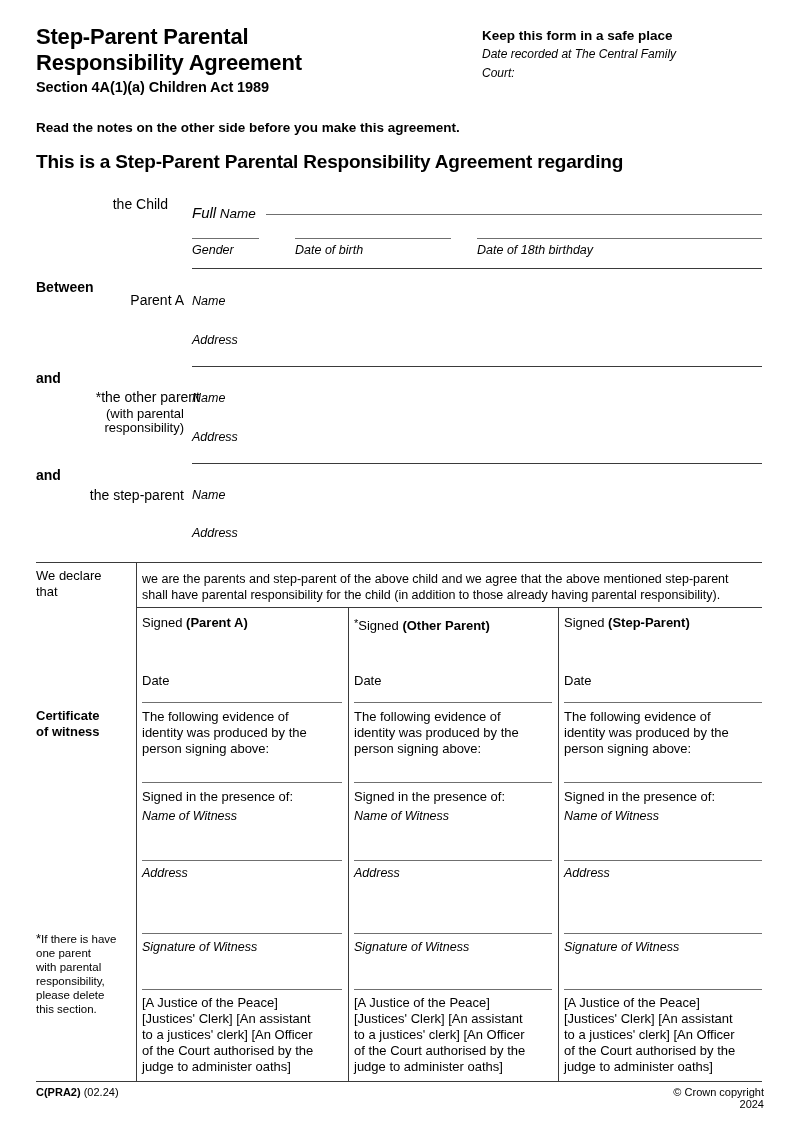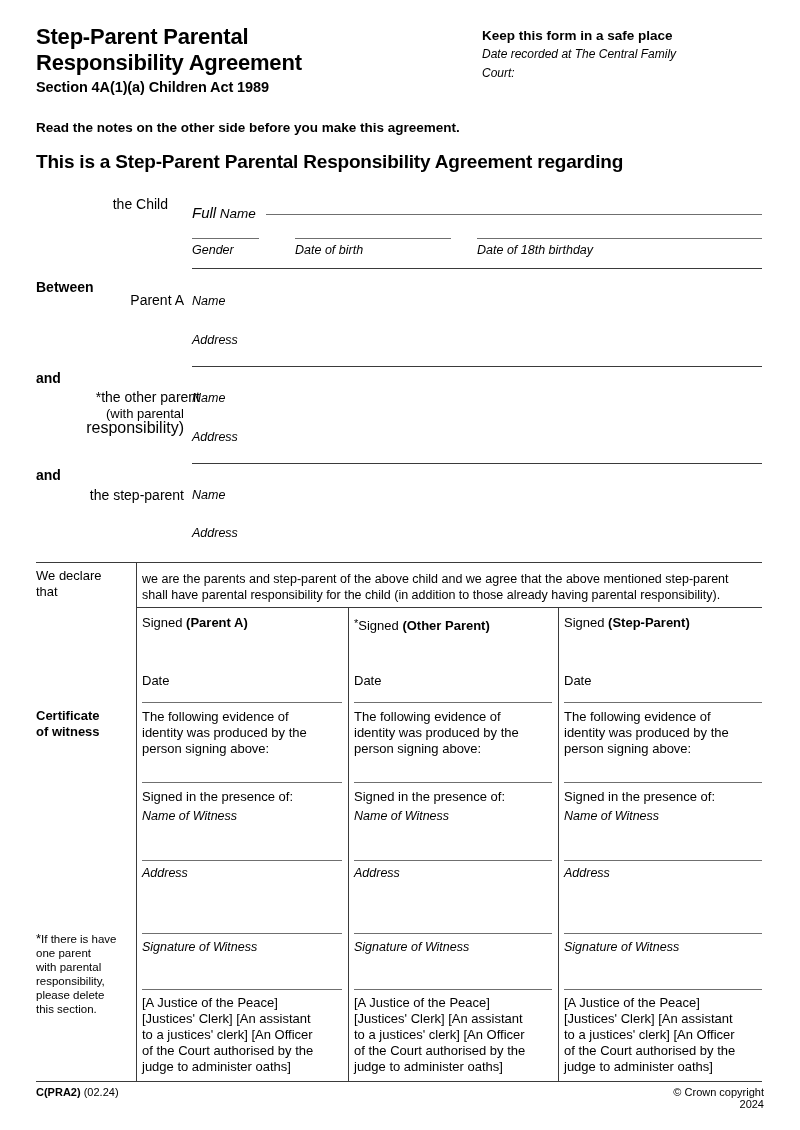--- a/index.html
+++ b/index.html
@@ -83,21 +83,21 @@
   <div class="lbl-left la b" style="left:36px; top:279px;">Between</div>
   <div class="lbl-left" style="left:36px; top:292px; width:148px;">Parent A</div>
 
   <div class="fld" style="left:192px; top:294px;">Name</div>
   <div class="fld" style="left:192px; top:333px;">Address</div>
   <div class="rule dark" style="left:192px; top:366px; width:570px;"></div>
 
   <div class="lbl-left la b" style="left:36px; top:370px;">and</div>
   <div class="lbl-left" style="left:52px; top:389px; width:148px;">*the other parent</div>
   <div class="lbl-left" style="left:36px; top:405px; width:148px; font-size:13px;">(with parental</div>
-  <div class="lbl-left" style="left:36px; top:419px; width:148px; font-size:16px;">responsibility)</div>
+  <div class="lbl-left" style="left:36px; top:419px; width:148px; font-size:13px;">responsibility)</div>
 
   <div class="fld" style="left:192px; top:391px;">Name</div>
   <div class="fld" style="left:192px; top:430px;">Address</div>
   <div class="rule dark" style="left:192px; top:463px; width:570px;"></div>
 
   <div class="lbl-left la b" style="left:36px; top:467px;">and</div>
   <div class="lbl-left" style="left:36px; top:487px; width:148px;">the step-parent</div>
 
   <div class="fld" style="left:192px; top:488px;">Name</div>
   <div class="fld" style="left:192px; top:526px;">Address</div>

